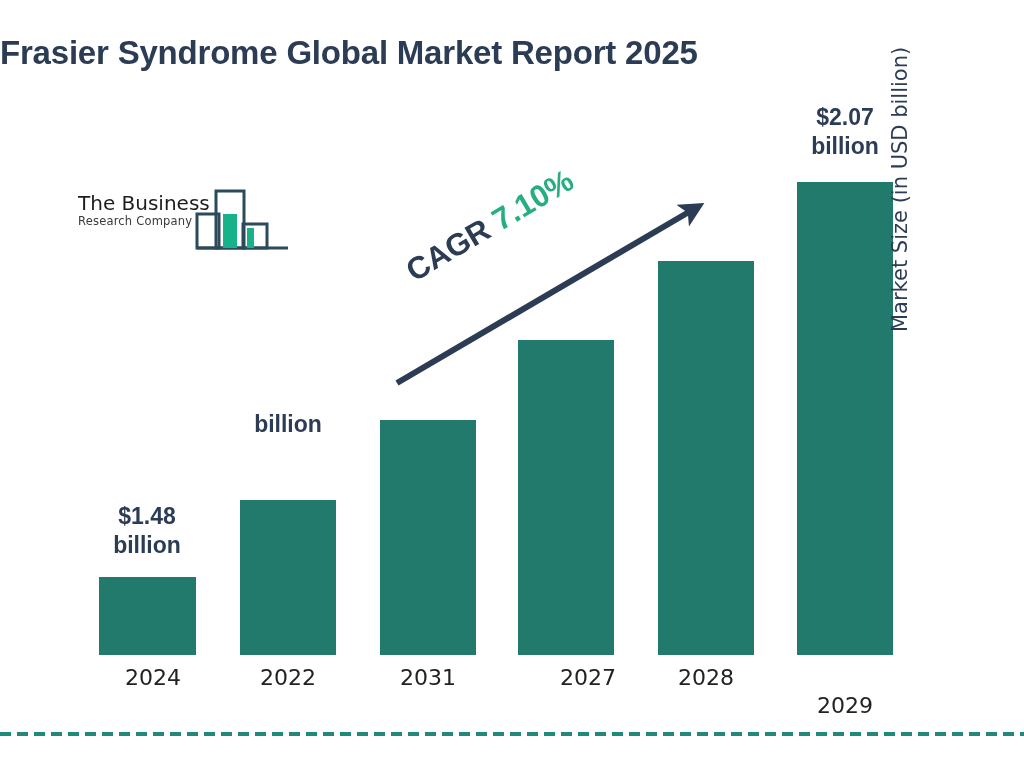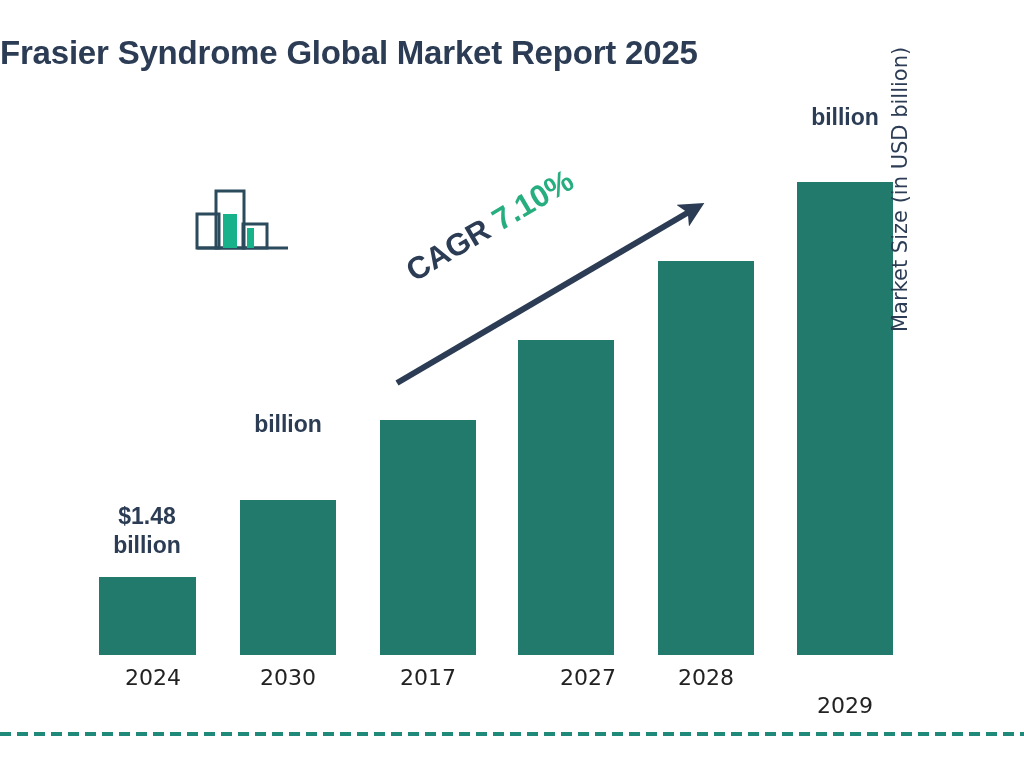--- a/index.html
+++ b/index.html
@@ -151,20 +151,24 @@
   }
 </style>
 </head>
 <body>
 
 <div id="page">
 
   <div id="chart-title">Frasier Syndrome Global Market Report 2025</div>
 
   <div id="logo">
+    <div id="logo-text">
+      <div id="logo-line1">The Business</div>
+      <div id="logo-line2">Research Company</div>
+    </div>
     <div id="logo-mark">
       <svg width="95" height="66" viewBox="0 0 95 66">
 
         <path d="M2 62 H93" stroke="#2b4a5c" stroke-width="3" fill="none"></path>
 
         <rect x="21" y="5" width="28" height="57" fill="none" stroke="#2b4a5c" stroke-width="3"></rect>
 
         <rect x="2" y="28" width="22" height="34" fill="none" stroke="#2b4a5c" stroke-width="3"></rect>
 
         <rect x="48" y="38" width="24" height="24" fill="none" stroke="#2b4a5c" stroke-width="3"></rect>
@@ -188,26 +192,27 @@
     <div class="bar-value" style="left:77px; top:487px; width:140px;margin-top:15px;">
       <div>$1.48</div>
       <div>billion</div>
     </div>
 
     <div class="bar-value" style="left:218px; top:410px; width:140px;">
       <div>billion</div>
     </div>
 
     <div class="bar-value" style="left:775px; top:103px; width:140px;">
+      <div>$2.07</div>
       <div>billion</div>
     </div>
 
     <div class="x-tick" style="left:93px; top:665px; width:120px;">2024</div>
-    <div class="x-tick" style="left:228px; top:665px; width:120px;">2030</div>
-    <div class="x-tick" style="left:368px; top:665px; width:120px;">2017</div>
+    <div class="x-tick" style="left:228px; top:665px; width:120px;">2022</div>
+    <div class="x-tick" style="left:368px; top:665px; width:120px;">2031</div>
     <div class="x-tick" style="left:528px; top:665px; width:120px;">2027</div>
     <div class="x-tick" style="left:646px; top:665px; width:120px;">2028</div>
     <div class="x-tick" style="left:785px; top:665px; width:120px;margin-top:28px;">2029</div>
   </div>
 
   <svg id="cagr-arrow" viewBox="0 0 1024 768">
     <defs>
       <marker id="arrowhead" markerWidth="4.2" markerHeight="4.2" refX="2.2" refY="2.1" orient="auto" markerUnits="strokeWidth">
         <path d="M0,0 L4.2,2.1 L0,4.2 L1.0,2.1 Z" fill="#2b3c54"></path>
       </marker>

